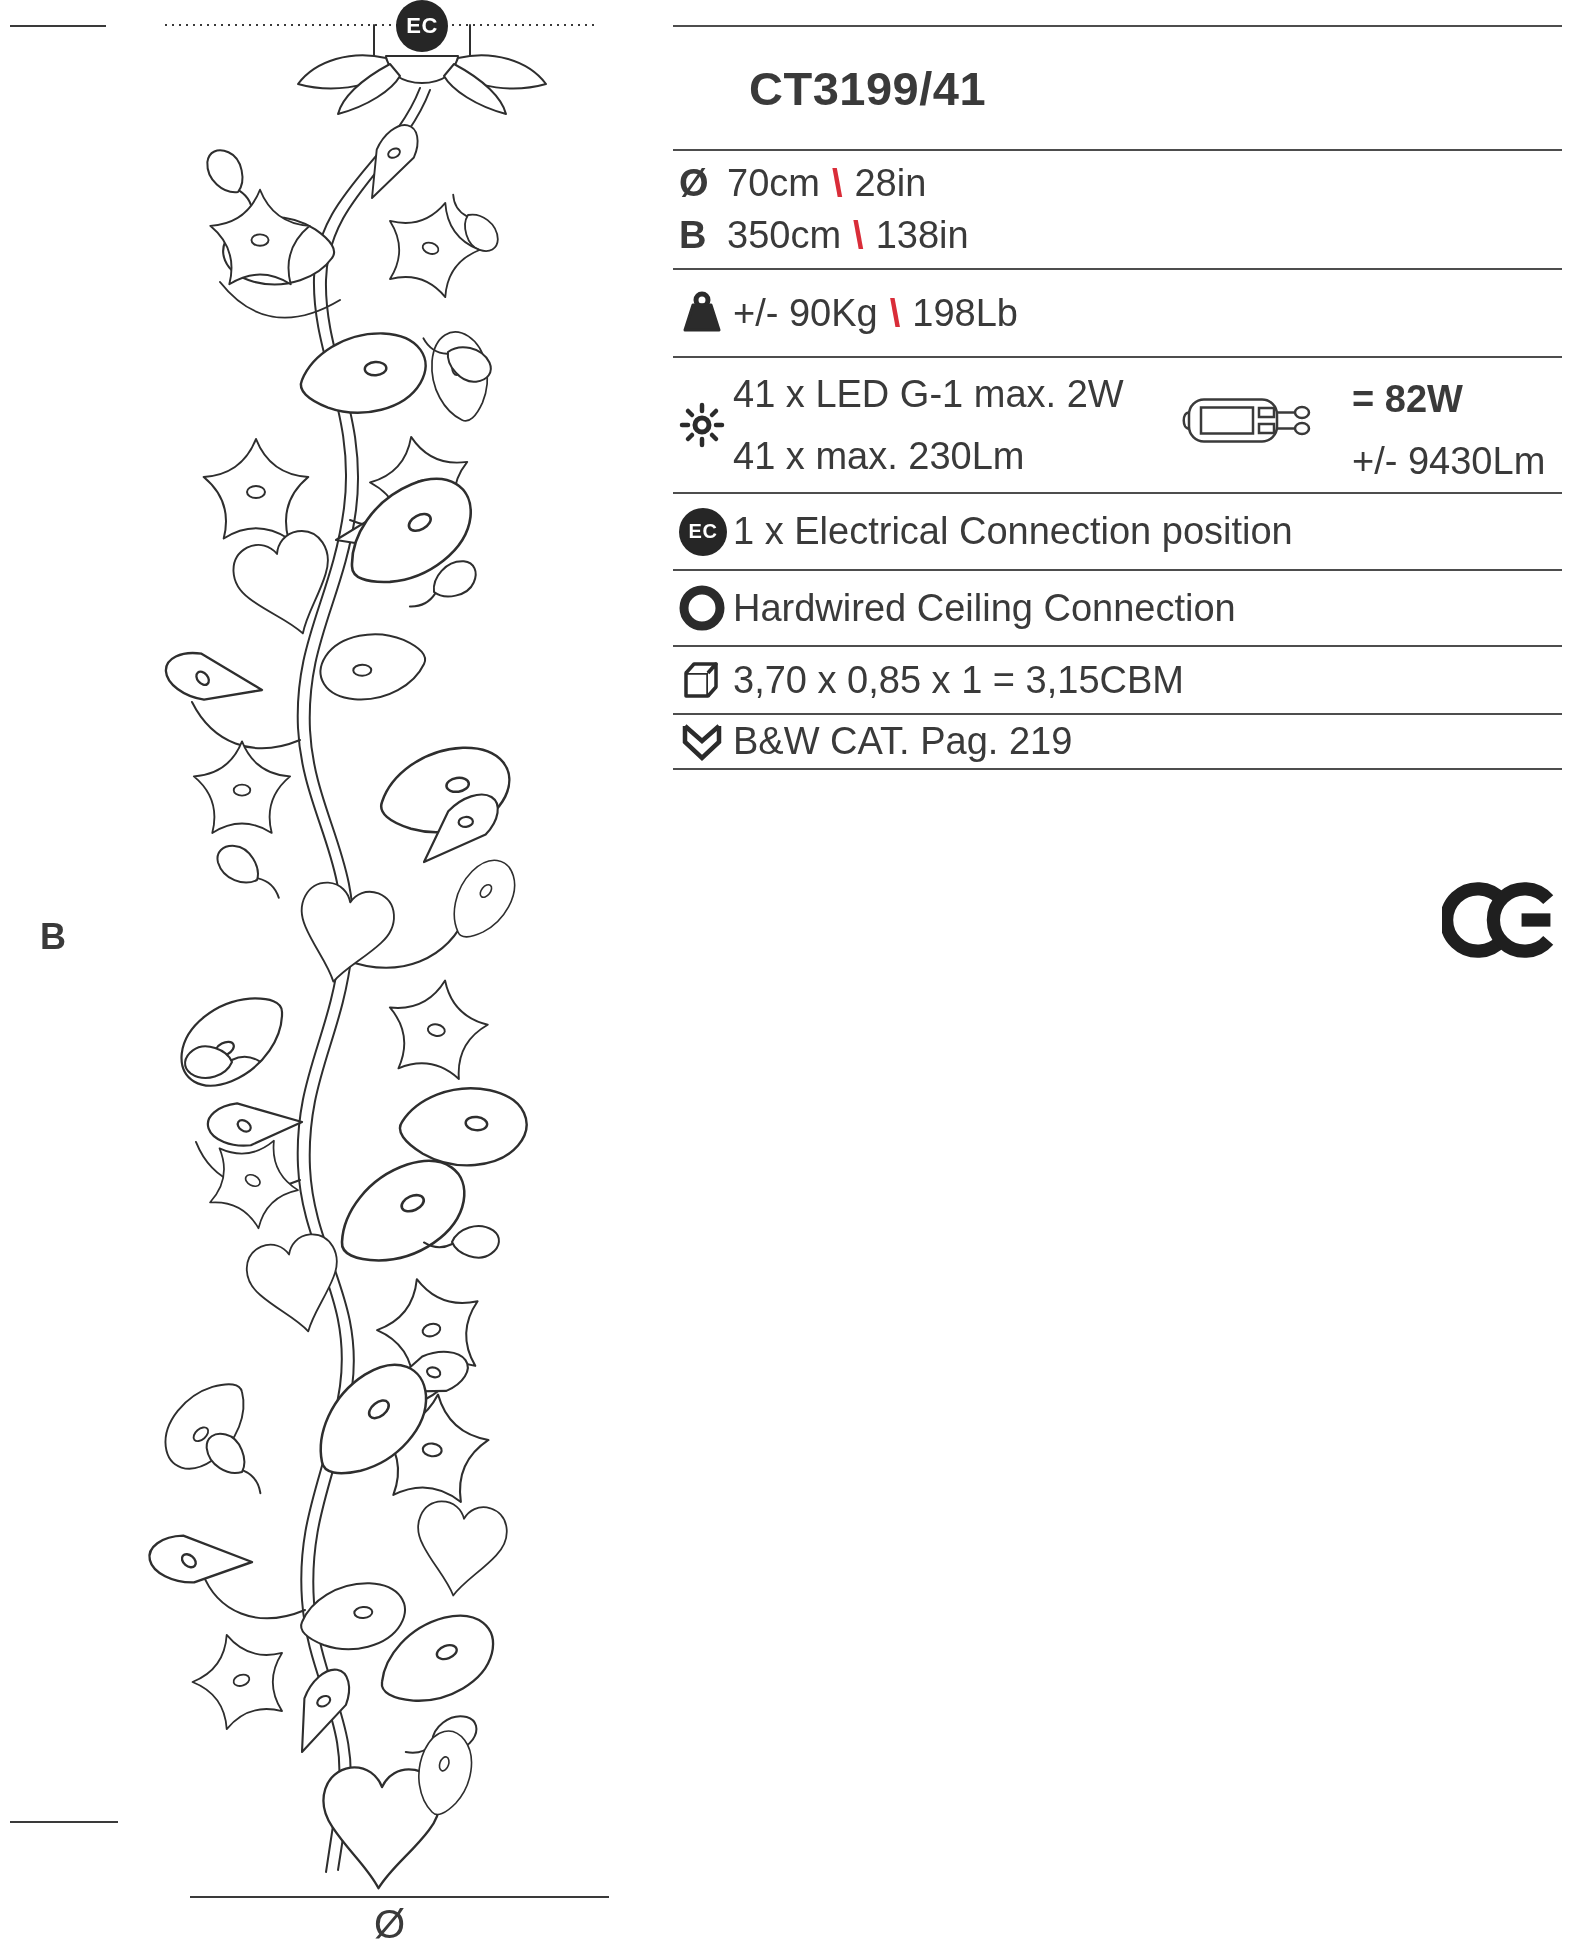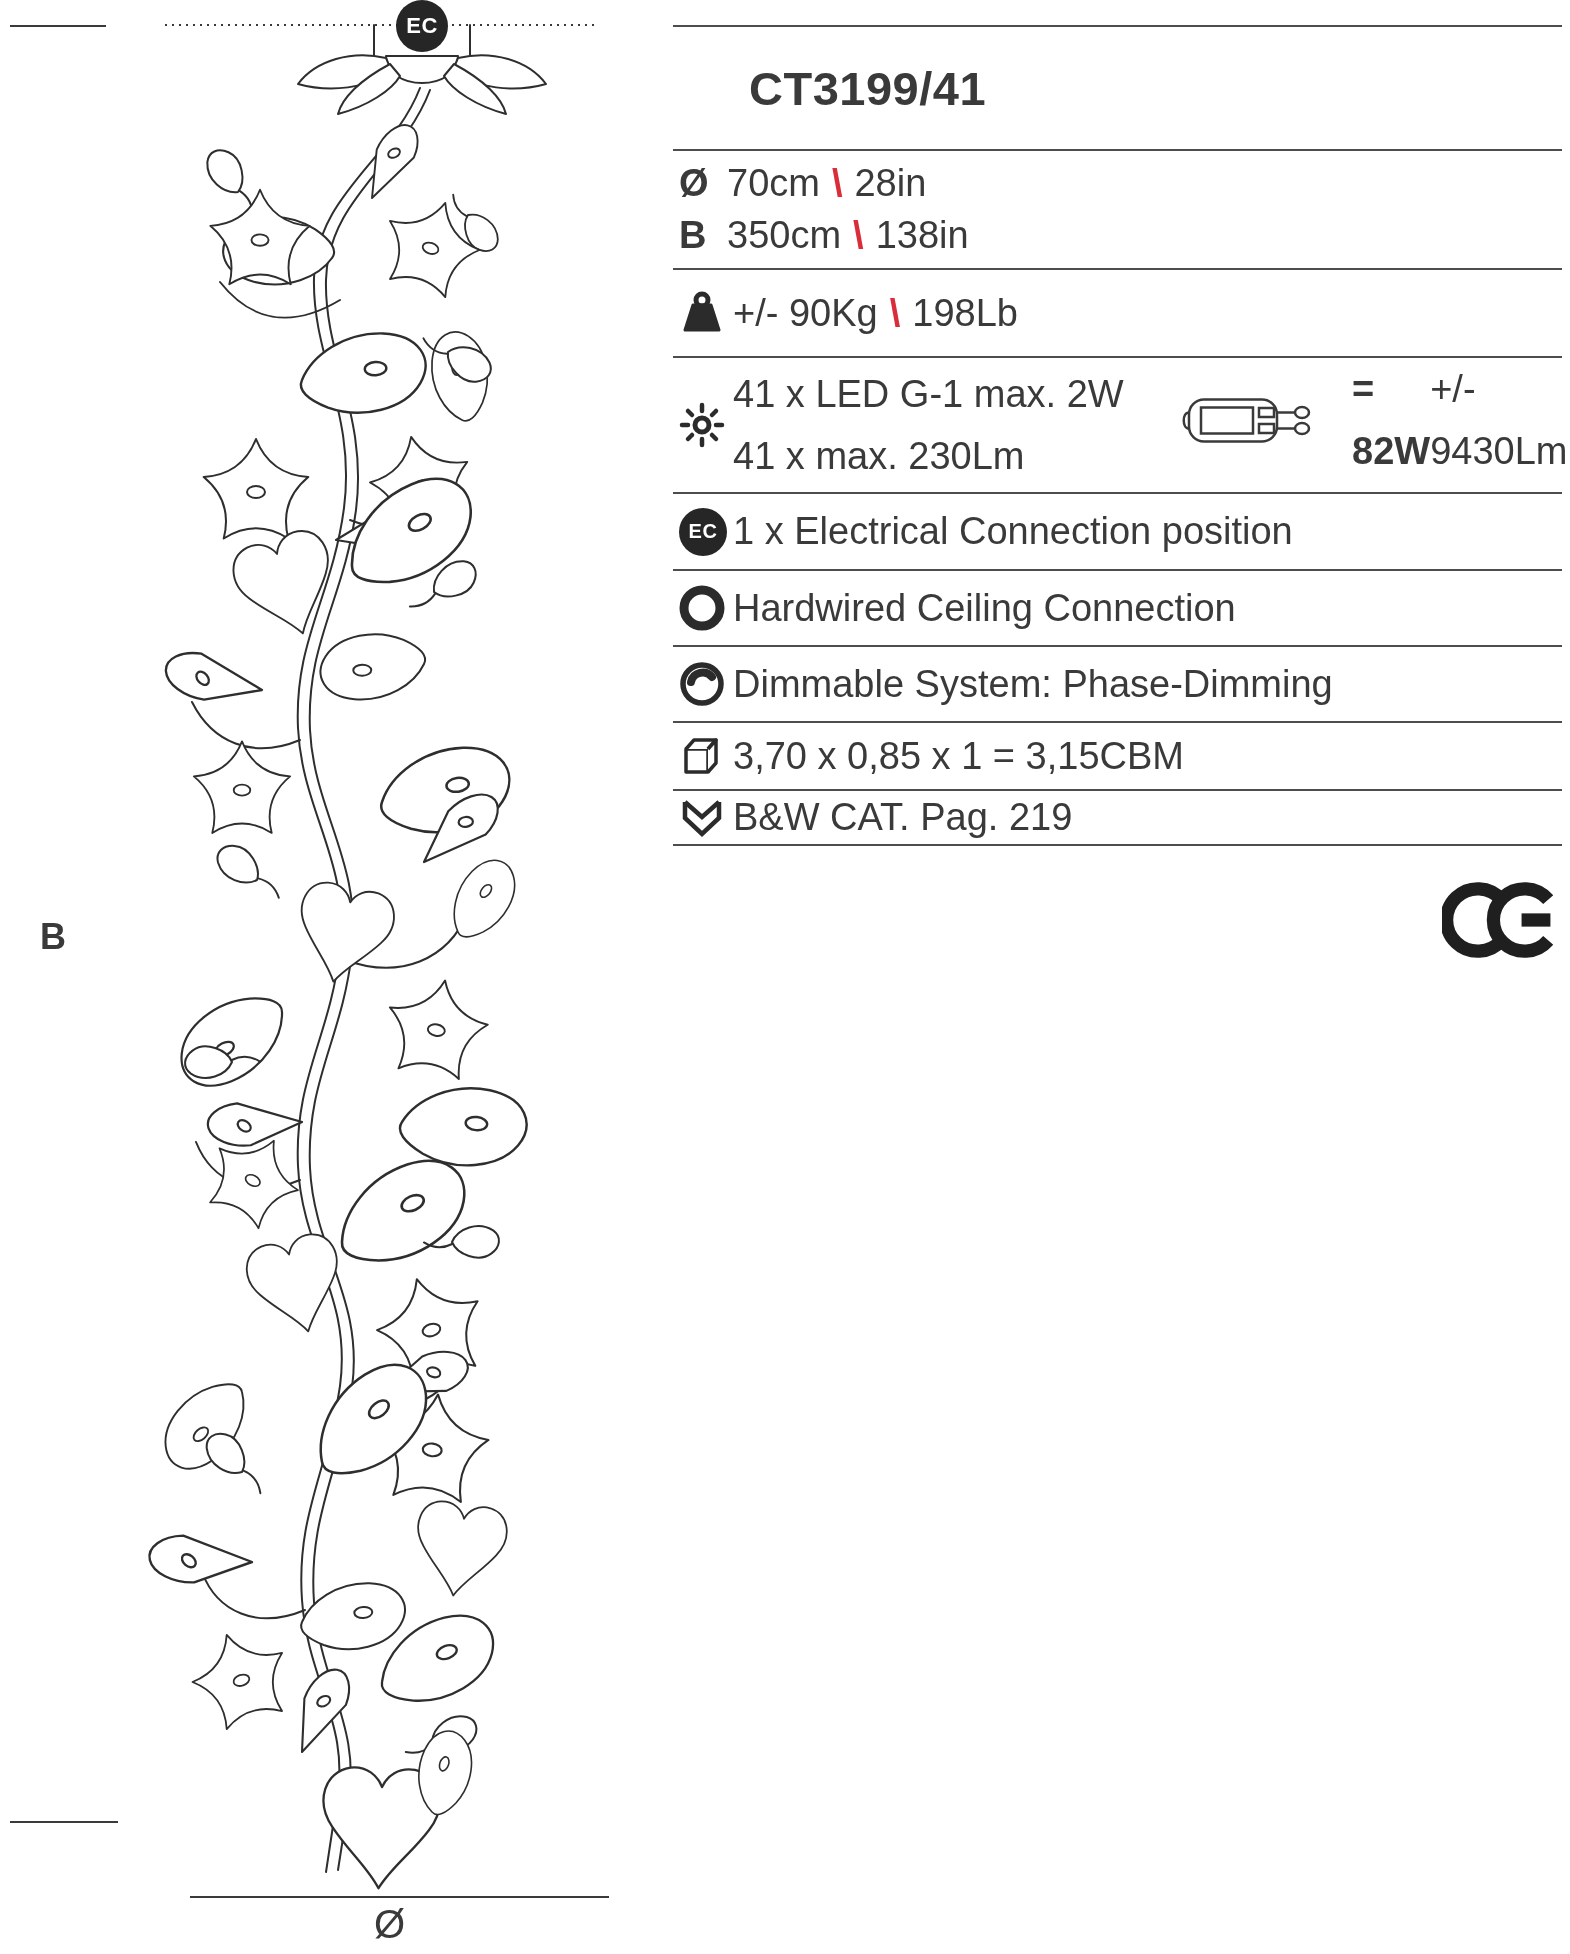--- a/index.html
+++ b/index.html
@@ -28,21 +28,21 @@
   .title-row h1{margin:12px;font-size:47px;font-weight:700;letter-spacing:.5px;}
   .dims-row{height:119px;flex-direction:column;align-items:stretch;justify-content:center;}
   .dline{display:flex;align-items:center;height:52px;}
   .sym{font-weight:700;width:54px;padding-left:6px;box-sizing:border-box;display:inline-block;}
   .icon-cell{width:60px;padding-left:6px;box-sizing:border-box;flex:0 0 auto;display:flex;align-items:center;}
   .sep{color:var(--accent,#d92d39);font-weight:700;margin:0 12px;}
   .weight-row{height:88px;}
   .lamp-row{height:136px;position:relative;}
   .lamp-lines{line-height:62px;}
   .bulb-pos{position:absolute;left:508px;top:50%;transform:translateY(-50%);}
-  .lamp-totals{position:absolute;left:679px;top:0;height:100%;display:flex;flex-direction:row;justify-content:space-between;line-height:62px;}
+  .lamp-totals{position:absolute;left:679px;top:0;height:100%;display:flex;flex-direction:column;justify-content:flex-end;line-height:62px;}
   .bold{font-weight:700;}
   .ec-row{height:77px;}
   .ec-badge{width:48px;height:48px;border-radius:50%;background:#262626;color:#fff;font-size:20px;
     font-weight:700;display:flex;align-items:center;justify-content:center;letter-spacing:.5px;}
   .mount-row{height:76px;}
   .dim-row{height:76px;}
   .pack-row{height:68px;}
   .cat-row{height:55px;}
   .ce{position:absolute;left:1442px;top:881px;}
 </style>
@@ -242,29 +242,20 @@
 
   <div class="row mount-row">
     <span class="icon-cell">
       <svg width="46" height="46" viewBox="0 0 46 46">
         <circle cx="23" cy="23" r="18" fill="none" stroke="#2b2b2b" stroke-width="9"></circle>
       </svg>
     </span>
     <span>Hardwired Ceiling Connection</span>
   </div>
 
-  <div class="row dim-row">
-    <span class="icon-cell">
-      <svg width="46" height="46" viewBox="0 0 46 46">
-        <circle cx="23" cy="23" r="19" fill="none" stroke="#2b2b2b" stroke-width="5.5"></circle>
-        <path d="M12,21 A12,12 0 0 1 33,16" fill="none" stroke="#2b2b2b" stroke-width="8" stroke-linecap="round"></path>
-      </svg>
-    </span>
-    <span>Dimmable System: Phase-Dimming</span>
-  </div>
 
   <div class="row pack-row">
     <span class="icon-cell">
       <svg width="46" height="46" viewBox="0 0 46 46">
         <g fill="#fff" stroke="#2b2b2b" stroke-width="3.5" stroke-linejoin="round">
           <path d="M7,16 H29 V39 H7 Z"></path>
           <path d="M7,16 L15,7 H37 L29,16"></path>
           <path d="M29,16 L37,7 V30 L29,39"></path>
         </g>
       </svg>

